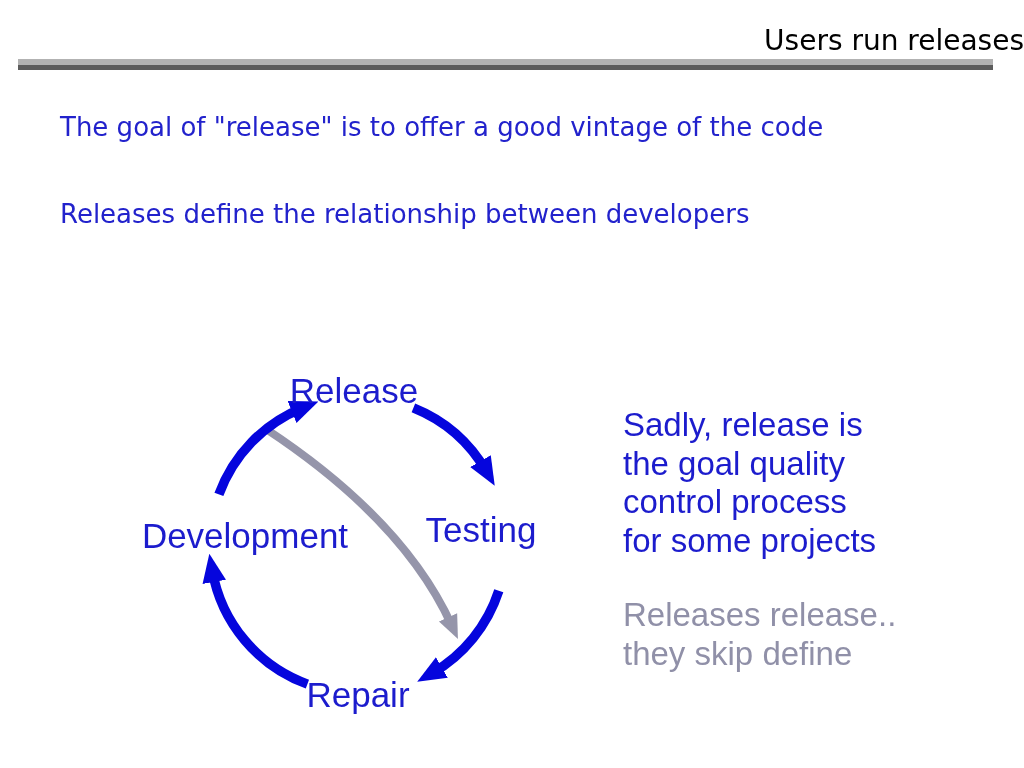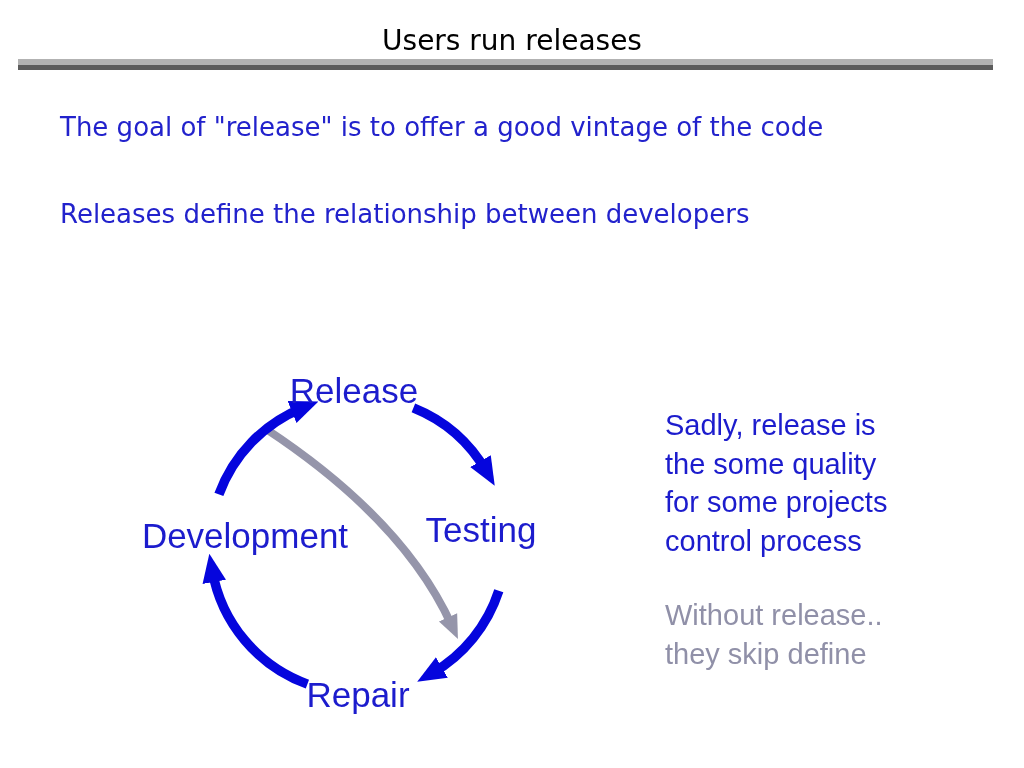--- a/index.html
+++ b/index.html
@@ -13,21 +13,21 @@
     height: 768px;
     background: #ffffff;
     overflow: hidden;
     font-family: "DejaVu Sans", sans-serif;
   }
   .slide-title {
     position: absolute;
     top: 24px;
     left: 0;
     width: 1024px;
-    text-align: center;
+    text-align: right;
     font-size: 28px;
     color: #000000;
     font-family: "DejaVu Sans", sans-serif;
   }
   .title-rule {
     position: absolute;
     left: 18px;
     top: 59px;
     width: 975px;
     height: 11px;
@@ -59,24 +59,23 @@
   }
   .cycle-svg text {
     font-family: "Liberation Sans", sans-serif;
     font-size: 35px;
     fill: #1c1ccd;
   }
   .note {
     position: absolute;
     left: 623px;
     font-family: "Liberation Sans", sans-serif;
-    font-size: 29px;
+    font-size: 33px;
     line-height: 38.5px;
     white-space: nowrap;
-    margin-left: 42px;
   }
   .note-blue {
     top: 406px;
     color: #1c1ccd;
   }
   .note-gray {
     top: 596px;
     color: #9090a8;
   }
 </style>
@@ -111,23 +110,23 @@
     <path d="M 218.9 494.4 A 148 148 0 0 1 302.6 407.8" fill="none" stroke="#0505dd" stroke-width="9.5" marker-end="url(#arrow-blue)"></path>
 
     <text x="354" y="403" text-anchor="middle">Release</text>
     <text x="481" y="542" text-anchor="middle">Testing</text>
     <text x="245" y="548" text-anchor="middle">Development</text>
     <text x="358" y="707" text-anchor="middle">Repair</text>
   </svg>
 
   <div class="note note-blue">
     <div>Sadly, release is</div>
-    <div>the some quality</div>
+    <div>the goal quality</div>
+    <div>control process</div>
     <div>for some projects</div>
-    <div>control process</div>
   </div>
 
   <div class="note note-gray">
-    <div>Without release..</div>
+    <div>Releases release..</div>
     <div>they skip define</div>
   </div>
 
 </div>
 
 </body></html>

